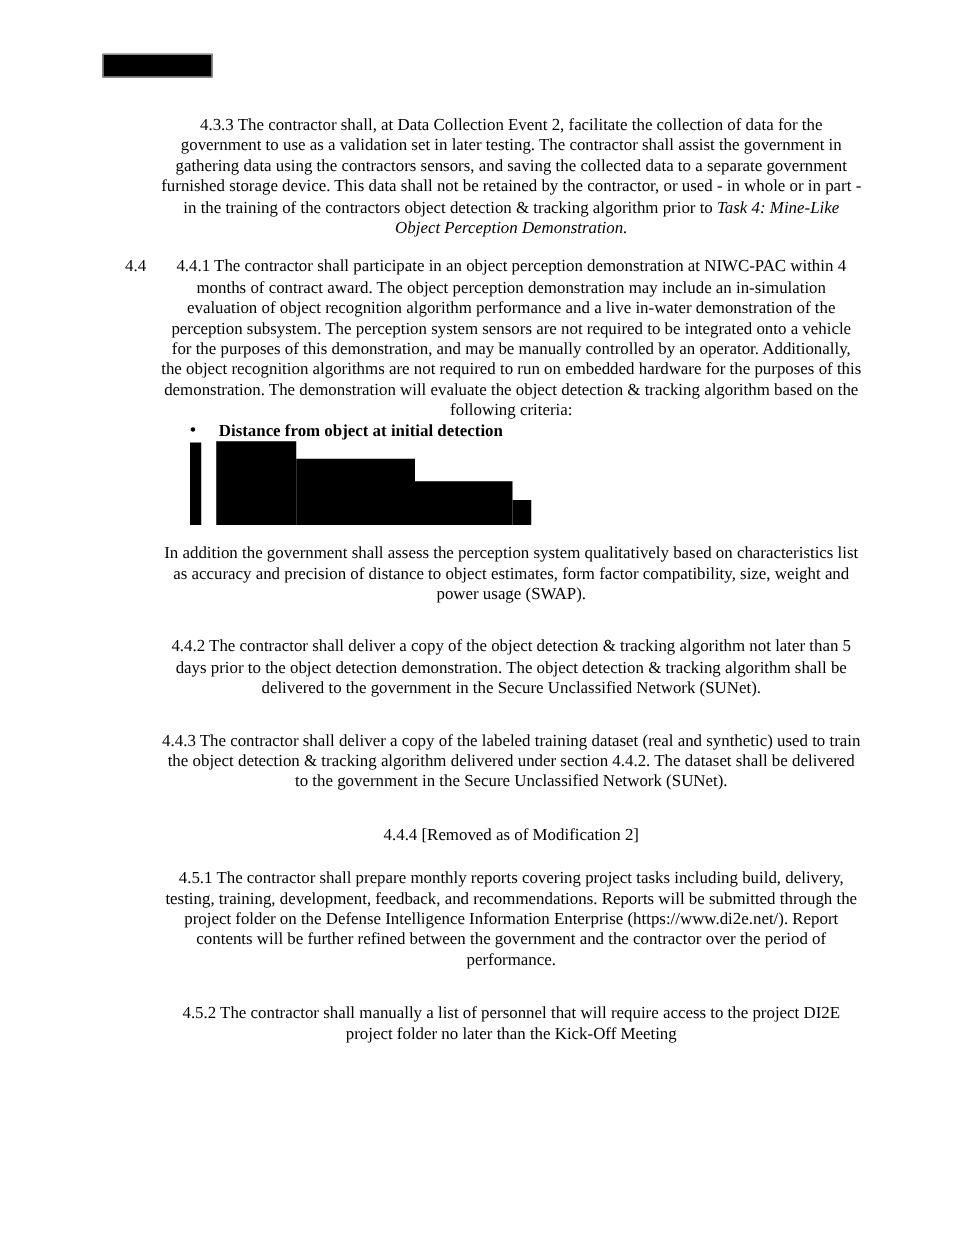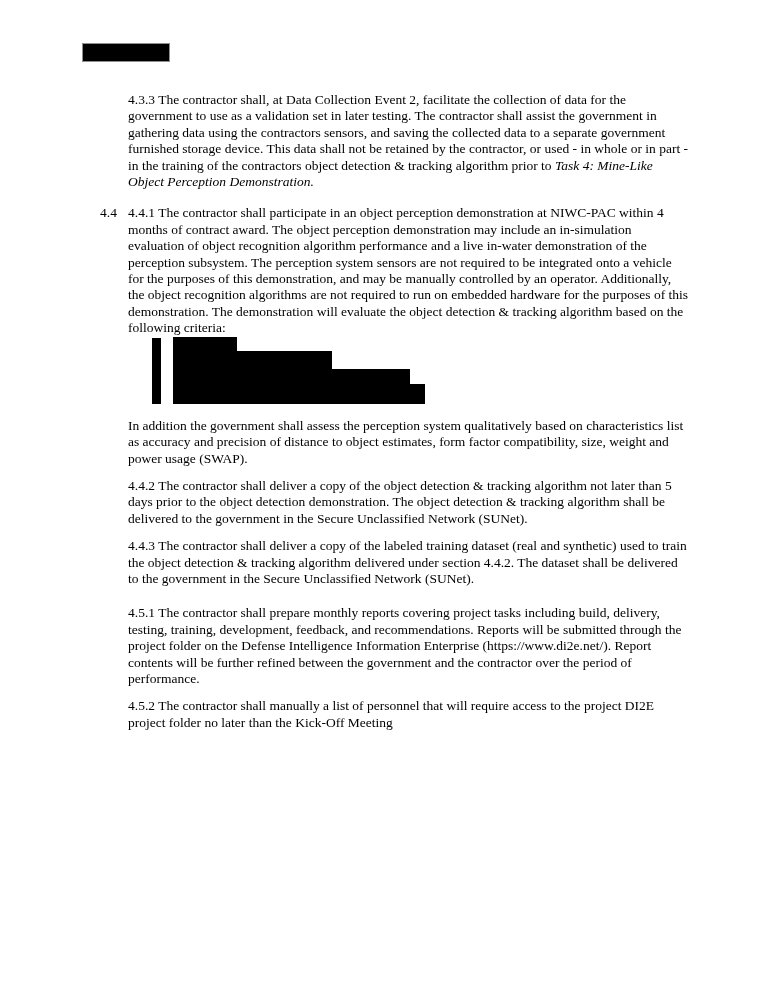--- a/index.html
+++ b/index.html
@@ -15,24 +15,24 @@
     color: #000000;
   }
   .content {
     position: absolute;
     left: 128px;
     top: 0;
     width: 562px;
     padding-top: 92px;
     display: flow-root;
   }
-  .para { margin: 0; text-align: left; }
+  .para { margin: 0; text-align: center; }
   .m17 { margin-top: 17px; }
   .m16 { margin-top: 12px; }
-  .m15 { margin-top: 11px; }
+  .m15 { margin-top: 26px; }
   .m14 { margin-top: 14px; }
   .m13 { margin-top: 13px; }
   .m18 { margin-top: 18px; }
   .m11 { margin-top: 11px; }
 
   .heading { position: relative; margin: 15px; }
   .sec-num { position: absolute; left: -43px; top: 0; }
 
   .bullet-line {
     position: relative;
@@ -68,38 +68,40 @@
 
 
     <div class="heading m16">
       <span class="sec-num">4.4</span>
     </div>
 
     <p class="para m16">4.4.1 The contractor shall participate in an object perception demonstration at NIWC-PAC within 4 months of contract award. The object perception demonstration may include an in-simulation evaluation of object recognition algorithm performance and a live in-water demonstration of the perception subsystem. The perception system sensors are not required to be integrated onto a vehicle for the purposes of this demonstration, and may be manually controlled by an operator. Additionally, the object recognition algorithms are not required to run on embedded hardware for the purposes of this demonstration. The demonstration will evaluate the object detection &amp; tracking algorithm based on the following criteria:</p>
 
     <div class="bullet-line m11">
       <span class="bullet-dot">•</span>
+      <span>Distance from object at initial detection</span>
     </div>
 
     <div class="redaction-group">
       <div class="redact-bar" style="width: 9px; height: 66px;"></div>
       <div class="redact-stairs">
           <div class="stair-step" style="width: 64px; height: 67px;"></div>
           <div class="stair-step" style="width: 95px; height: 53px;"></div>
           <div class="stair-step" style="width: 78px; height: 35px;"></div>
           <div class="stair-step" style="width: 15px; height: 20px;"></div>
         </div>
     </div>
 
     <p class="para m14">In addition the government shall assess the perception system qualitatively based on characteristics list as accuracy and precision of distance to object estimates, form factor compatibility, size, weight and power usage (SWAP).</p>
 
     <p class="para m15">4.4.2 The contractor shall deliver a copy of the object detection &amp; tracking algorithm not later than 5 days prior to the object detection demonstration. The object detection &amp; tracking algorithm shall be delivered to the government in the Secure Unclassified Network (SUNet).</p>
 
     <p class="para m15">4.4.3 The contractor shall deliver a copy of the labeled training dataset (real and synthetic) used to train the object detection &amp; tracking algorithm delivered under section 4.4.2. The dataset shall be delivered to the government in the Secure Unclassified Network (SUNet).</p>
 
+    <p class="para m15">4.4.4 [Removed as of Modification 2]</p>
 
 
 
     <p class="para m18">4.5.1 The contractor shall prepare monthly reports covering project tasks including build, delivery, testing, training, development, feedback, and recommendations. Reports will be submitted through the project folder on the Defense Intelligence Information Enterprise (https://www.di2e.net/). Report contents will be further refined between the government and the contractor over the period of performance.</p>
 
     <p class="para m15">4.5.2 The contractor shall manually a list of personnel that will require access to the project DI2E project folder no later than the Kick-Off Meeting</p>
 
   </div>
 </div>
 

